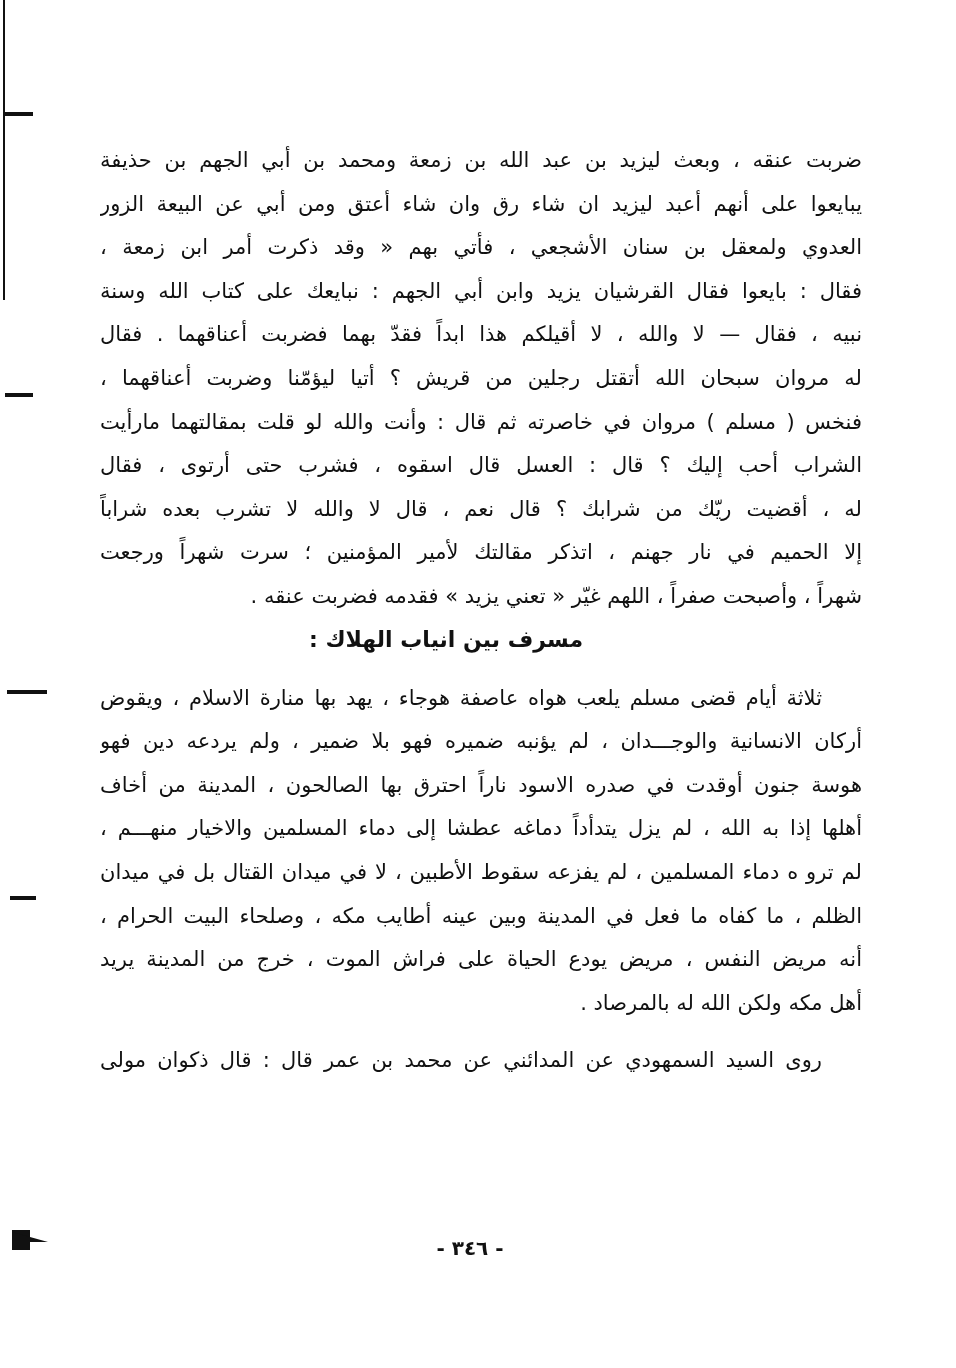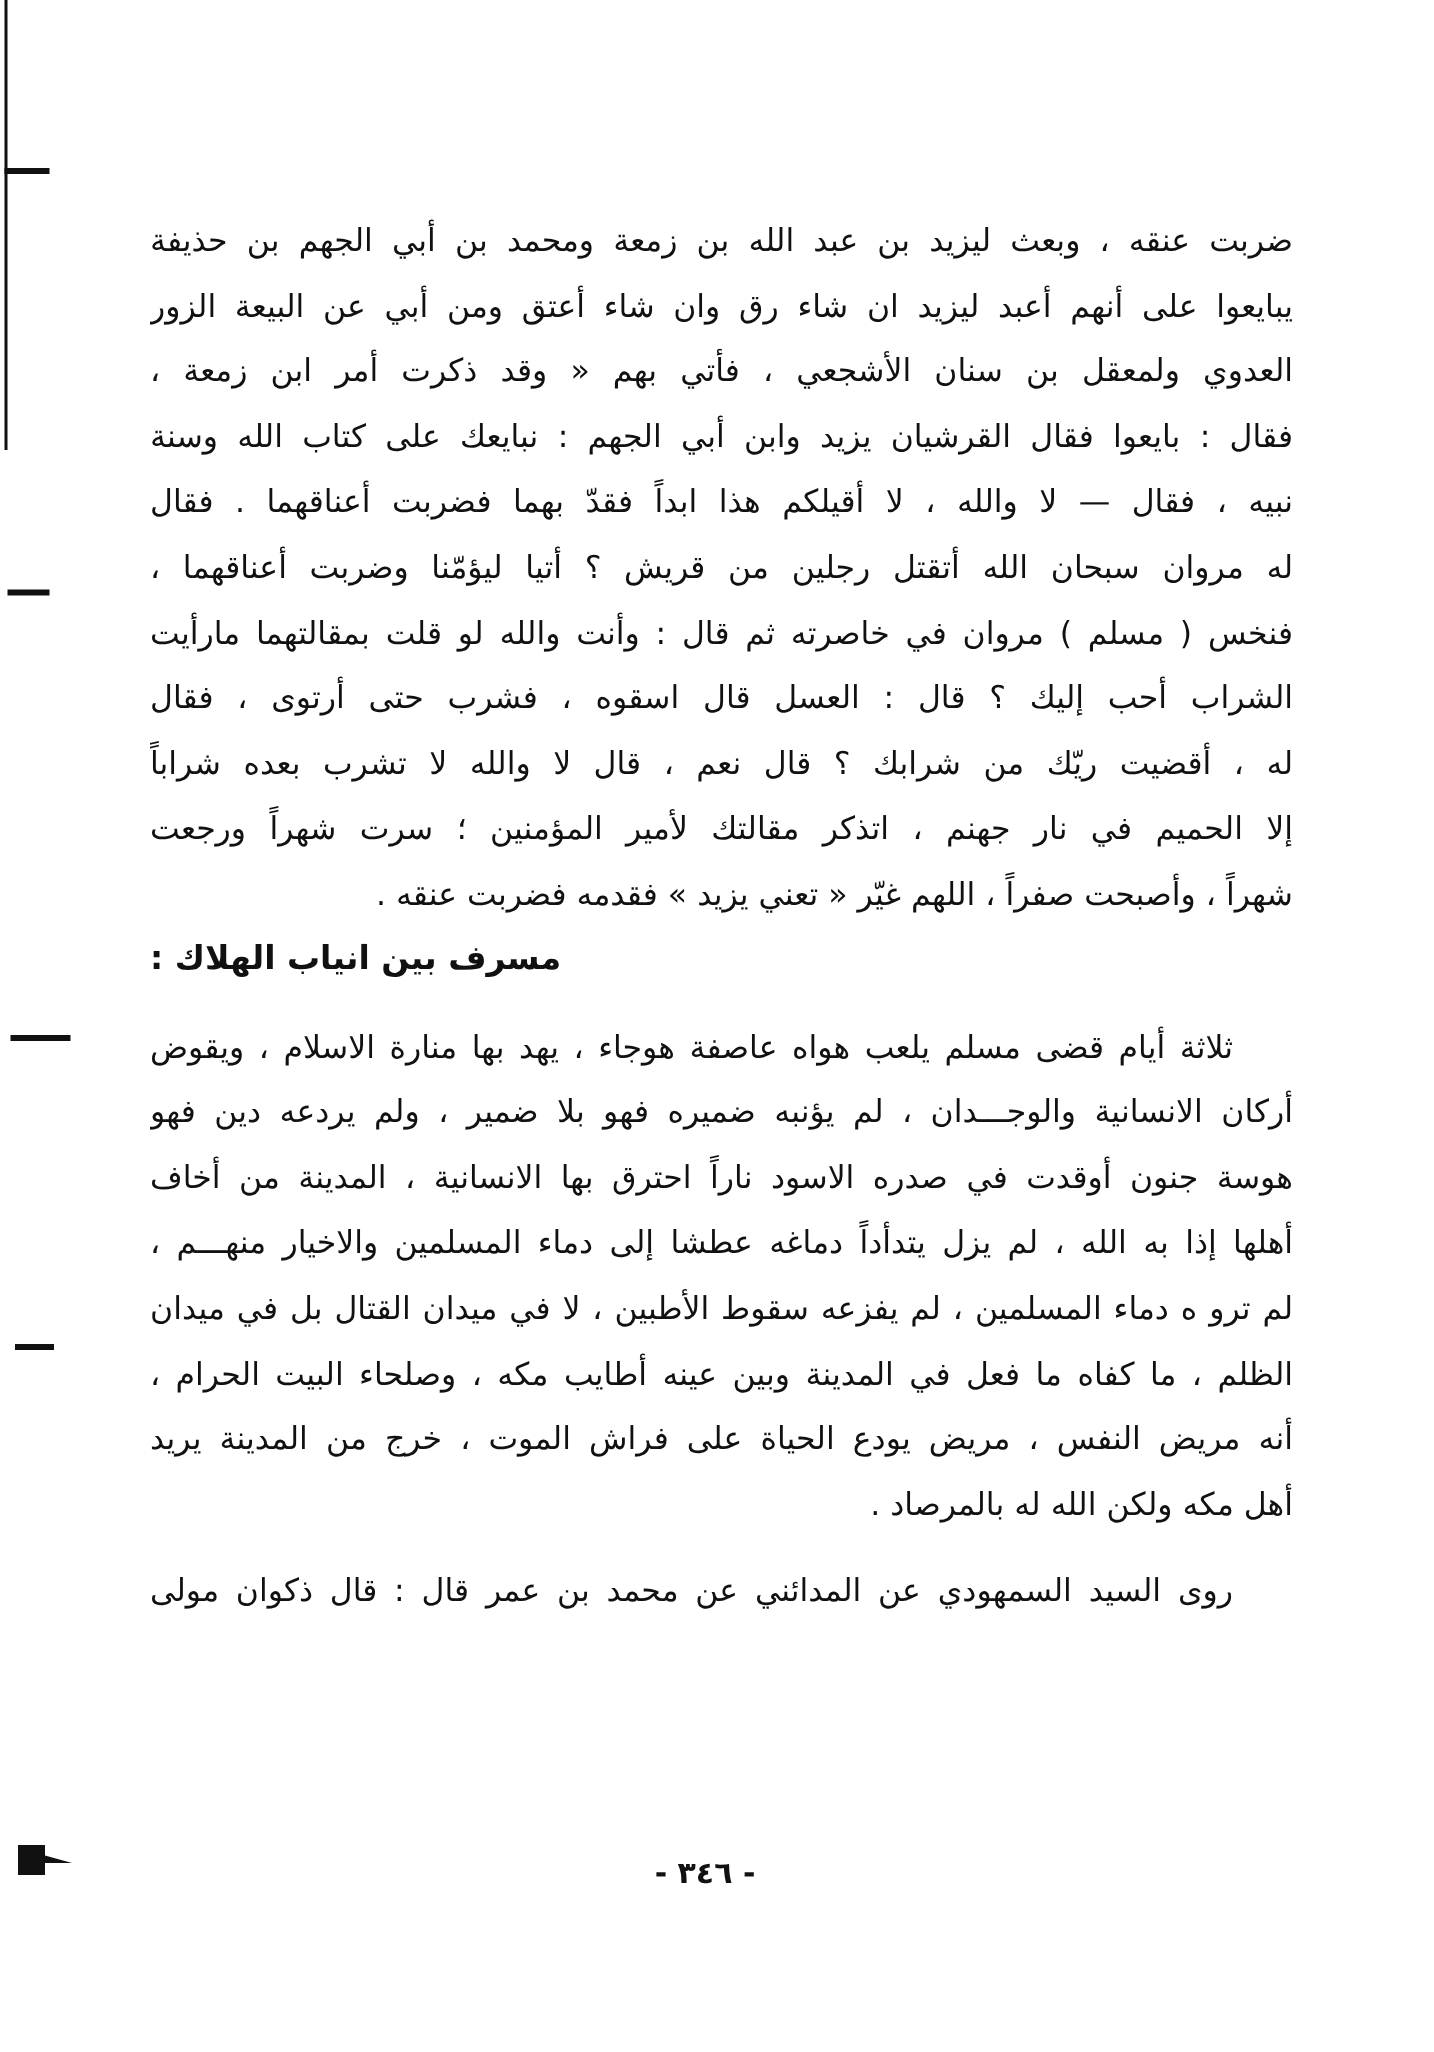--- a/index.html
+++ b/index.html
@@ -22,21 +22,21 @@
       direction: rtl; text-align: justify;
     }
     .line {
       direction: rtl; font-size: 21px; line-height: 44px; height: 43.6px;
       white-space: nowrap; overflow: hidden; text-align: justify; text-align-last: justify;
     }
     .line.last { text-align-last: right; }
     .line.indent { padding-right: 40px; }
     .heading {
       direction: rtl; font-size: 22px; font-weight: bold; line-height: 44px; height: 44px;
-      padding-right: 70px; text-align: left;
+      padding-right: 70px; text-align: center;
     }
     .page-number {
       position: absolute; top: 1236px; left: 0; width: 940px; text-align: center;
       font-size: 20px; font-weight: bold; direction: rtl;
     }
     .gap { height: 14px; }
   </style>
 </head>
 <body>
 
@@ -63,21 +63,21 @@
     <div class="line last">شهراً ، وأصبحت صفراً ، اللهم غيّر « تعني يزيد » فقدمه فضربت عنقه .</div>
   </div>
 
   <div class="heading">مسرف بين انياب الهلاك :</div>
 
   <div class="gap"></div>
 
   <div>
     <div class="line indent">ثلاثة أيام قضى مسلم يلعب هواه عاصفة هوجاء ، يهد بها منارة الاسلام ، ويقوض</div>
     <div class="line">أركان الانسانية والوجـــدان ، لم يؤنبه ضميره فهو بلا ضمير ، ولم يردعه دين فهو</div>
-    <div class="line">هوسة جنون أوقدت في صدره الاسود ناراً احترق بها الانسانية ، المدينة من أخاف</div>
+    <div class="line">هوسة جنون أوقدت في صدره الاسود ناراً احترق بها الصالحون ، المدينة من أخاف</div>
     <div class="line">أهلها إذا به الله ، لم يزل يتدأداً دماغه عطشا إلى دماء المسلمين والاخيار منهـــم ،</div>
     <div class="line">لم ترو ه دماء المسلمين ، لم يفزعه سقوط الأطبين ، لا في ميدان القتال بل في ميدان</div>
     <div class="line">الظلم ، ما كفاه ما فعل في المدينة وبين عينه أطايب مكه ، وصلحاء البيت الحرام ،</div>
     <div class="line">أنه مريض النفس ، مريض يودع الحياة على فراش الموت ، خرج من المدينة يريد</div>
     <div class="line last">أهل مكه ولكن الله له بالمرصاد .</div>
   </div>
 
   <div class="gap"></div>
 
   <div>

